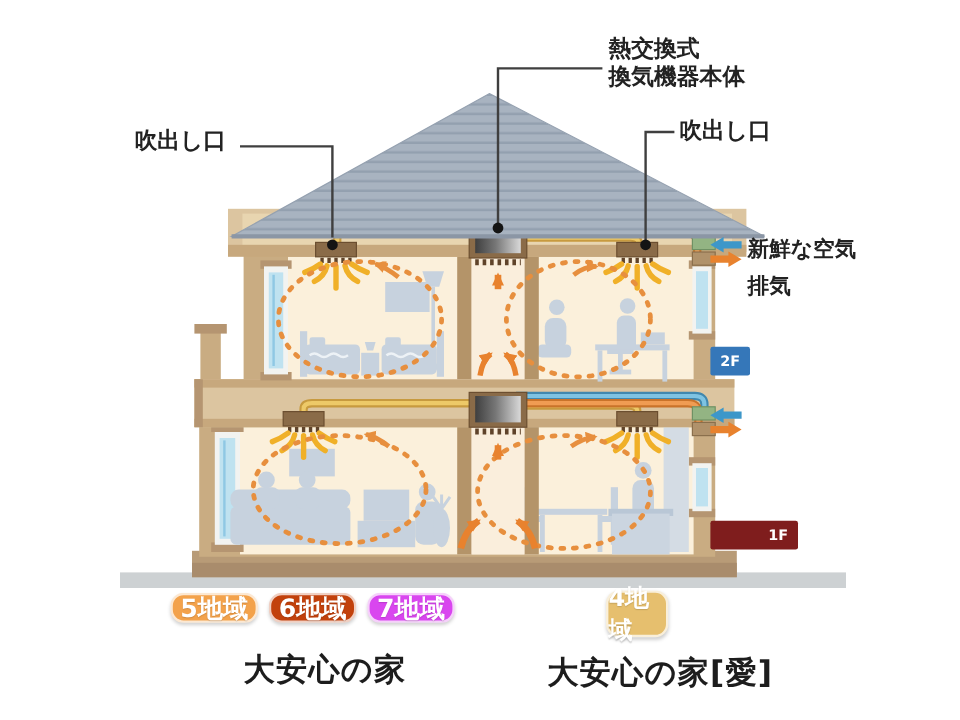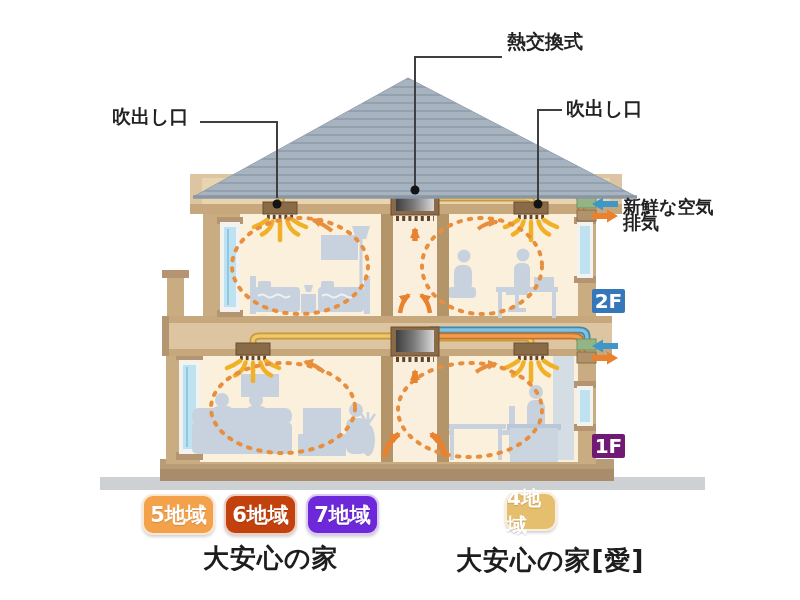--- a/index.html
+++ b/index.html
@@ -3,24 +3,24 @@
 <meta charset="utf-8">
 <style>
   html,body{margin:0;padding:0;background:#ffffff;}
   #stage{position:relative;width:800px;height:600px;background:#ffffff;overflow:hidden;
          font-family:"DejaVu Sans","Liberation Sans",sans-serif;}
   #house-svg{position:absolute;left:0;top:0;}
   .lbl{position:absolute;font-weight:bold;color:#222;white-space:nowrap;}
   .lbl-big{font-size:19px;}
   .lbl-small{font-size:18px;}
   .floor-badge{position:absolute;left:592px;width:33px;height:24px;background:#3577B9;color:#fff;
-               font-weight:bold;font-size:20px;display:flex;align-items:center;justify-content:center;
+               font-weight:bold;font-size:12px;display:flex;align-items:center;justify-content:center;
                border-radius:2px;}
   .zones-row{position:absolute;display:flex;gap:9px;}
-  .zone-badge{width:73px;height:41px;border-radius:11px;box-sizing:border-box;
+  .zone-badge{width:73px;height:25px;border-radius:11px;box-sizing:border-box;
               display:flex;align-items:center;justify-content:center;
               color:#fff;font-size:21px;font-weight:bold;
               border:2.5px solid rgba(255,255,255,0.75);
               box-shadow:0 2px 3px rgba(0,0,0,0.18);
               text-shadow:0 1px 1px rgba(0,0,0,0.15);}
   .product-name{position:absolute;font-size:26px;font-weight:bold;color:#1d1d1d;letter-spacing:1px;}
 </style>
 </head>
 <body>
 
@@ -293,34 +293,35 @@
     <circle cx="277" cy="204" r="4.5"></circle>
     <circle cx="415" cy="190" r="4.5"></circle>
     <circle cx="538" cy="204" r="4.5"></circle>
   </g>
 </svg>
 
 <div class="lbl lbl-big" style="left:112px;top:104px;">吹出し口</div>
 
 <div class="lbl lbl-big" style="left:507px;top:30px;line-height:23px;">
   <div>熱交換式</div>
+  <div>換気機器本体</div>
 </div>
 
 <div class="lbl lbl-big" style="left:566px;top:96px;">吹出し口</div>
 
 <div class="lbl lbl-small" style="left:623px;top:195px;">新鮮な空気</div>
-<div class="lbl lbl-small" style="left:623px;top:211px;">排気</div>
+<div class="lbl lbl-small" style="left:623px;top:226px;">排気</div>
 
 <div class="floor-badge" style="top: 289px; background-color: rgb(53, 119, 185);">2F</div>
-<div class="floor-badge" style="top: 434px; background-color: #701a75;">1F</div>
+<div class="floor-badge" style="top: 434px; background-color: #7f1d1d; padding-left: 40px;">1F</div>
 
 <div class="zones-row" style="left:142px;top:494px;">
   <div class="zone-badge" style="background-color: rgb(243, 162, 75);">5地域</div>
   <div class="zone-badge" style="background-color: #c2410c;">6地域</div>
-  <div class="zone-badge" style="background-color: #6d28d9;">7地域</div>
+  <div class="zone-badge" style="background-color: #d946ef;">7地域</div>
 </div>
 
 <div class="zones-row" style="left:505px;top:492px;">
   <div class="zone-badge" style="width: 52px; height: 39px; font-size: 20px; background-color: rgb(230, 191, 110);">4地域</div>
 </div>
 
 <div class="product-name" style="left:203px;top:541px;">大安心の家</div>
 <div class="product-name" style="left:456px;top:543px;">大安心の家[愛]</div>
 
 </div>

